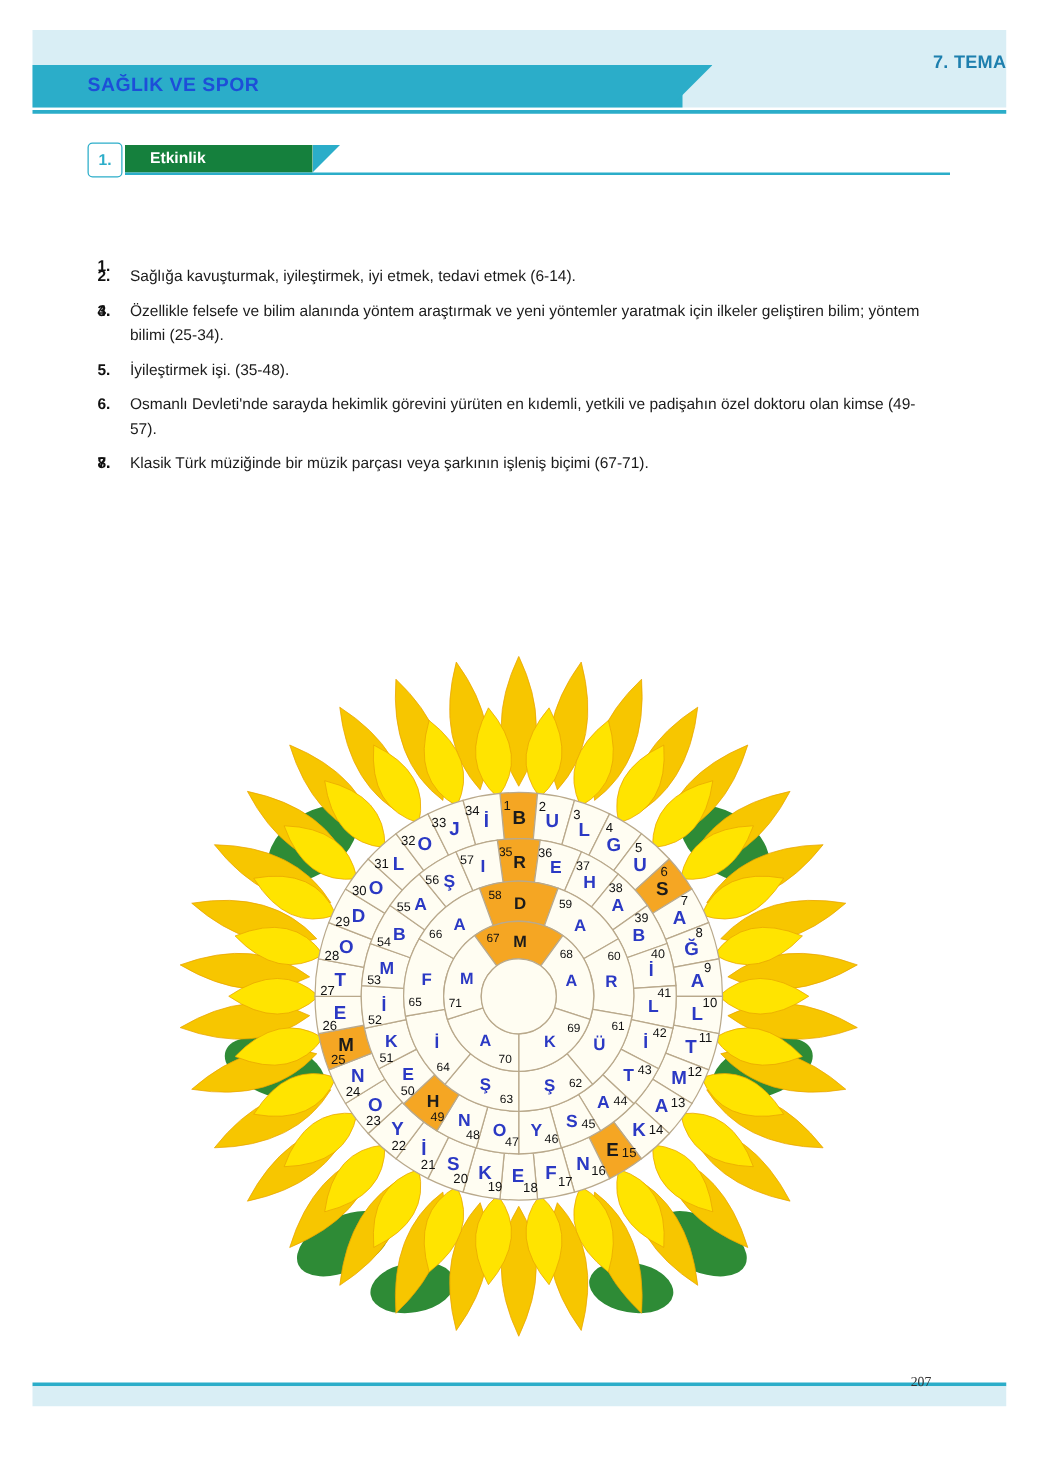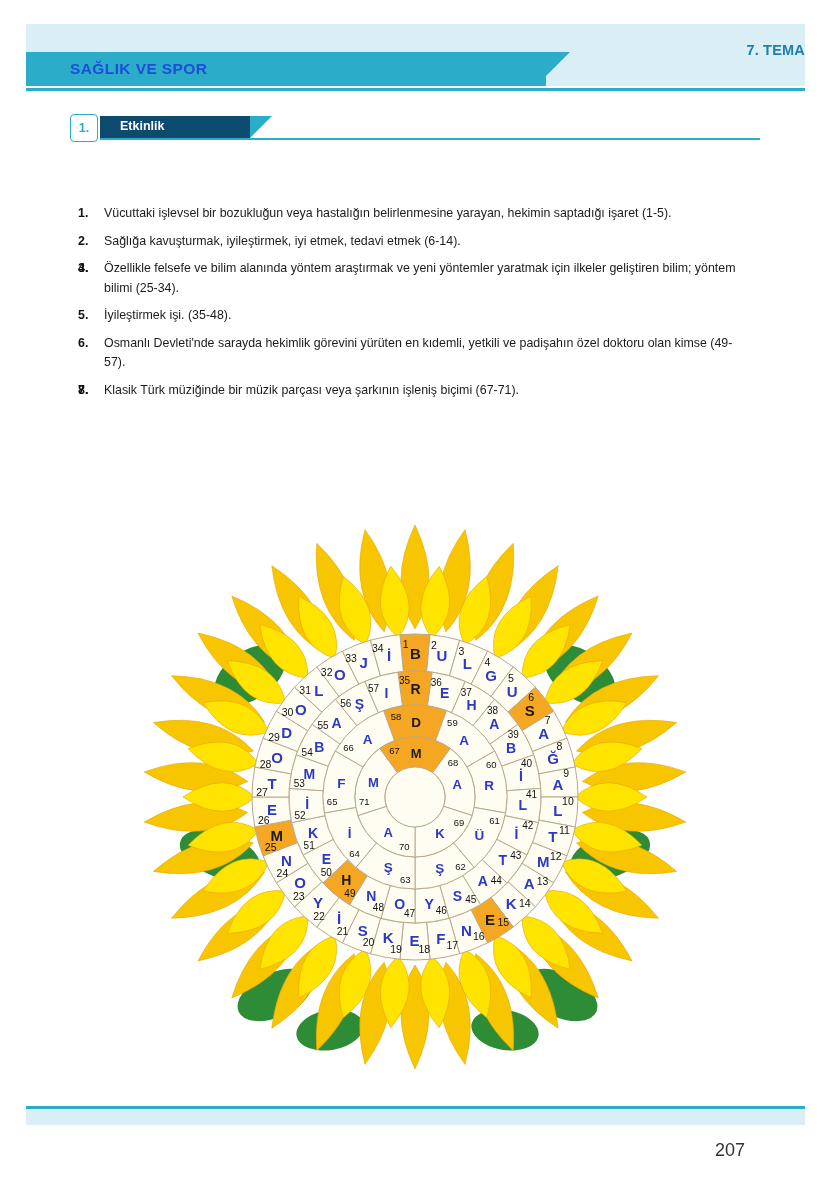--- a/index.html
+++ b/index.html
@@ -43,21 +43,21 @@
   
   .act-wrap{position:absolute;left:70px;top:114px;width:690px;height:26px;}
   .act-num{
     position:absolute;left:0;top:0;width:26px;height:26px;
     border:1.6px solid #2badc9;border-radius:4px;background:#ffffff;
     color:#2badc9;font-size:12.5px;font-weight:bold;
     display:flex;align-items:center;justify-content:center;
   }
   .act-pill{
     position:absolute;left:30px;top:2px;width:150px;height:22px;
-    background:#0c4a6e;
+    background:#15803d;
   }
   .act-pill-tail{
     position:absolute;left:180px;top:2px;width:22px;height:22px;
     background:#2badc9;clip-path:polygon(0 0,100% 0,0 100%);
   }
   .act-pill span{
     position:absolute;left:20px;top:3px;
     font-size:12.5px;font-weight:bold;color:#ffffff;
   }
   .act-rule{
@@ -85,22 +85,22 @@
   }
   .puzzle svg{display:block;}
   
   .footer-rule{
     position:absolute;left:26px;top:1106px;width:779px;height:3px;background:#2badc9;
   }
   .footer-band{
     position:absolute;left:26px;top:1109px;width:779px;height:16px;background:#d9eef5;
   }
   .page-num{
-    position:absolute;right:86px;top:1140px;
-    font-size:18px;color:#333;font-weight:normal;
+    position:absolute;right:86px;top:1100px;
+    font-size:11px;color:#333;font-weight:normal;font-family:Liberation Serif, serif;
   }
 </style>
 </head>
 <body>
 
 <div class="page">
 
   <div class="header-band"></div>
   <div class="header-blue"></div>
   <div class="header-blue-tail"></div>
@@ -114,21 +114,20 @@
       <span>Etkinlik</span>
     </div>
     <div class="act-pill-tail"></div>
     <div class="act-rule"></div>
   </div>
 
 
   <div class="items">
     <div class="item">
       <span class="num">1.</span>
-      <span>Vücuttaki işlevsel bir bozukluğun veya hastalığın belirlenmesine yarayan, hekimin saptadığı işaret (1-5).</span>
     </div>
     <div class="item">
       <span class="num">2.</span>
       <span>Sağlığa kavuşturmak, iyileştirmek, iyi etmek, tedavi etmek (6-14).</span>
     </div>
     <div class="item">
       <span class="num">3.</span>
     </div>
     <div class="item">
       <span class="num">4.</span>

